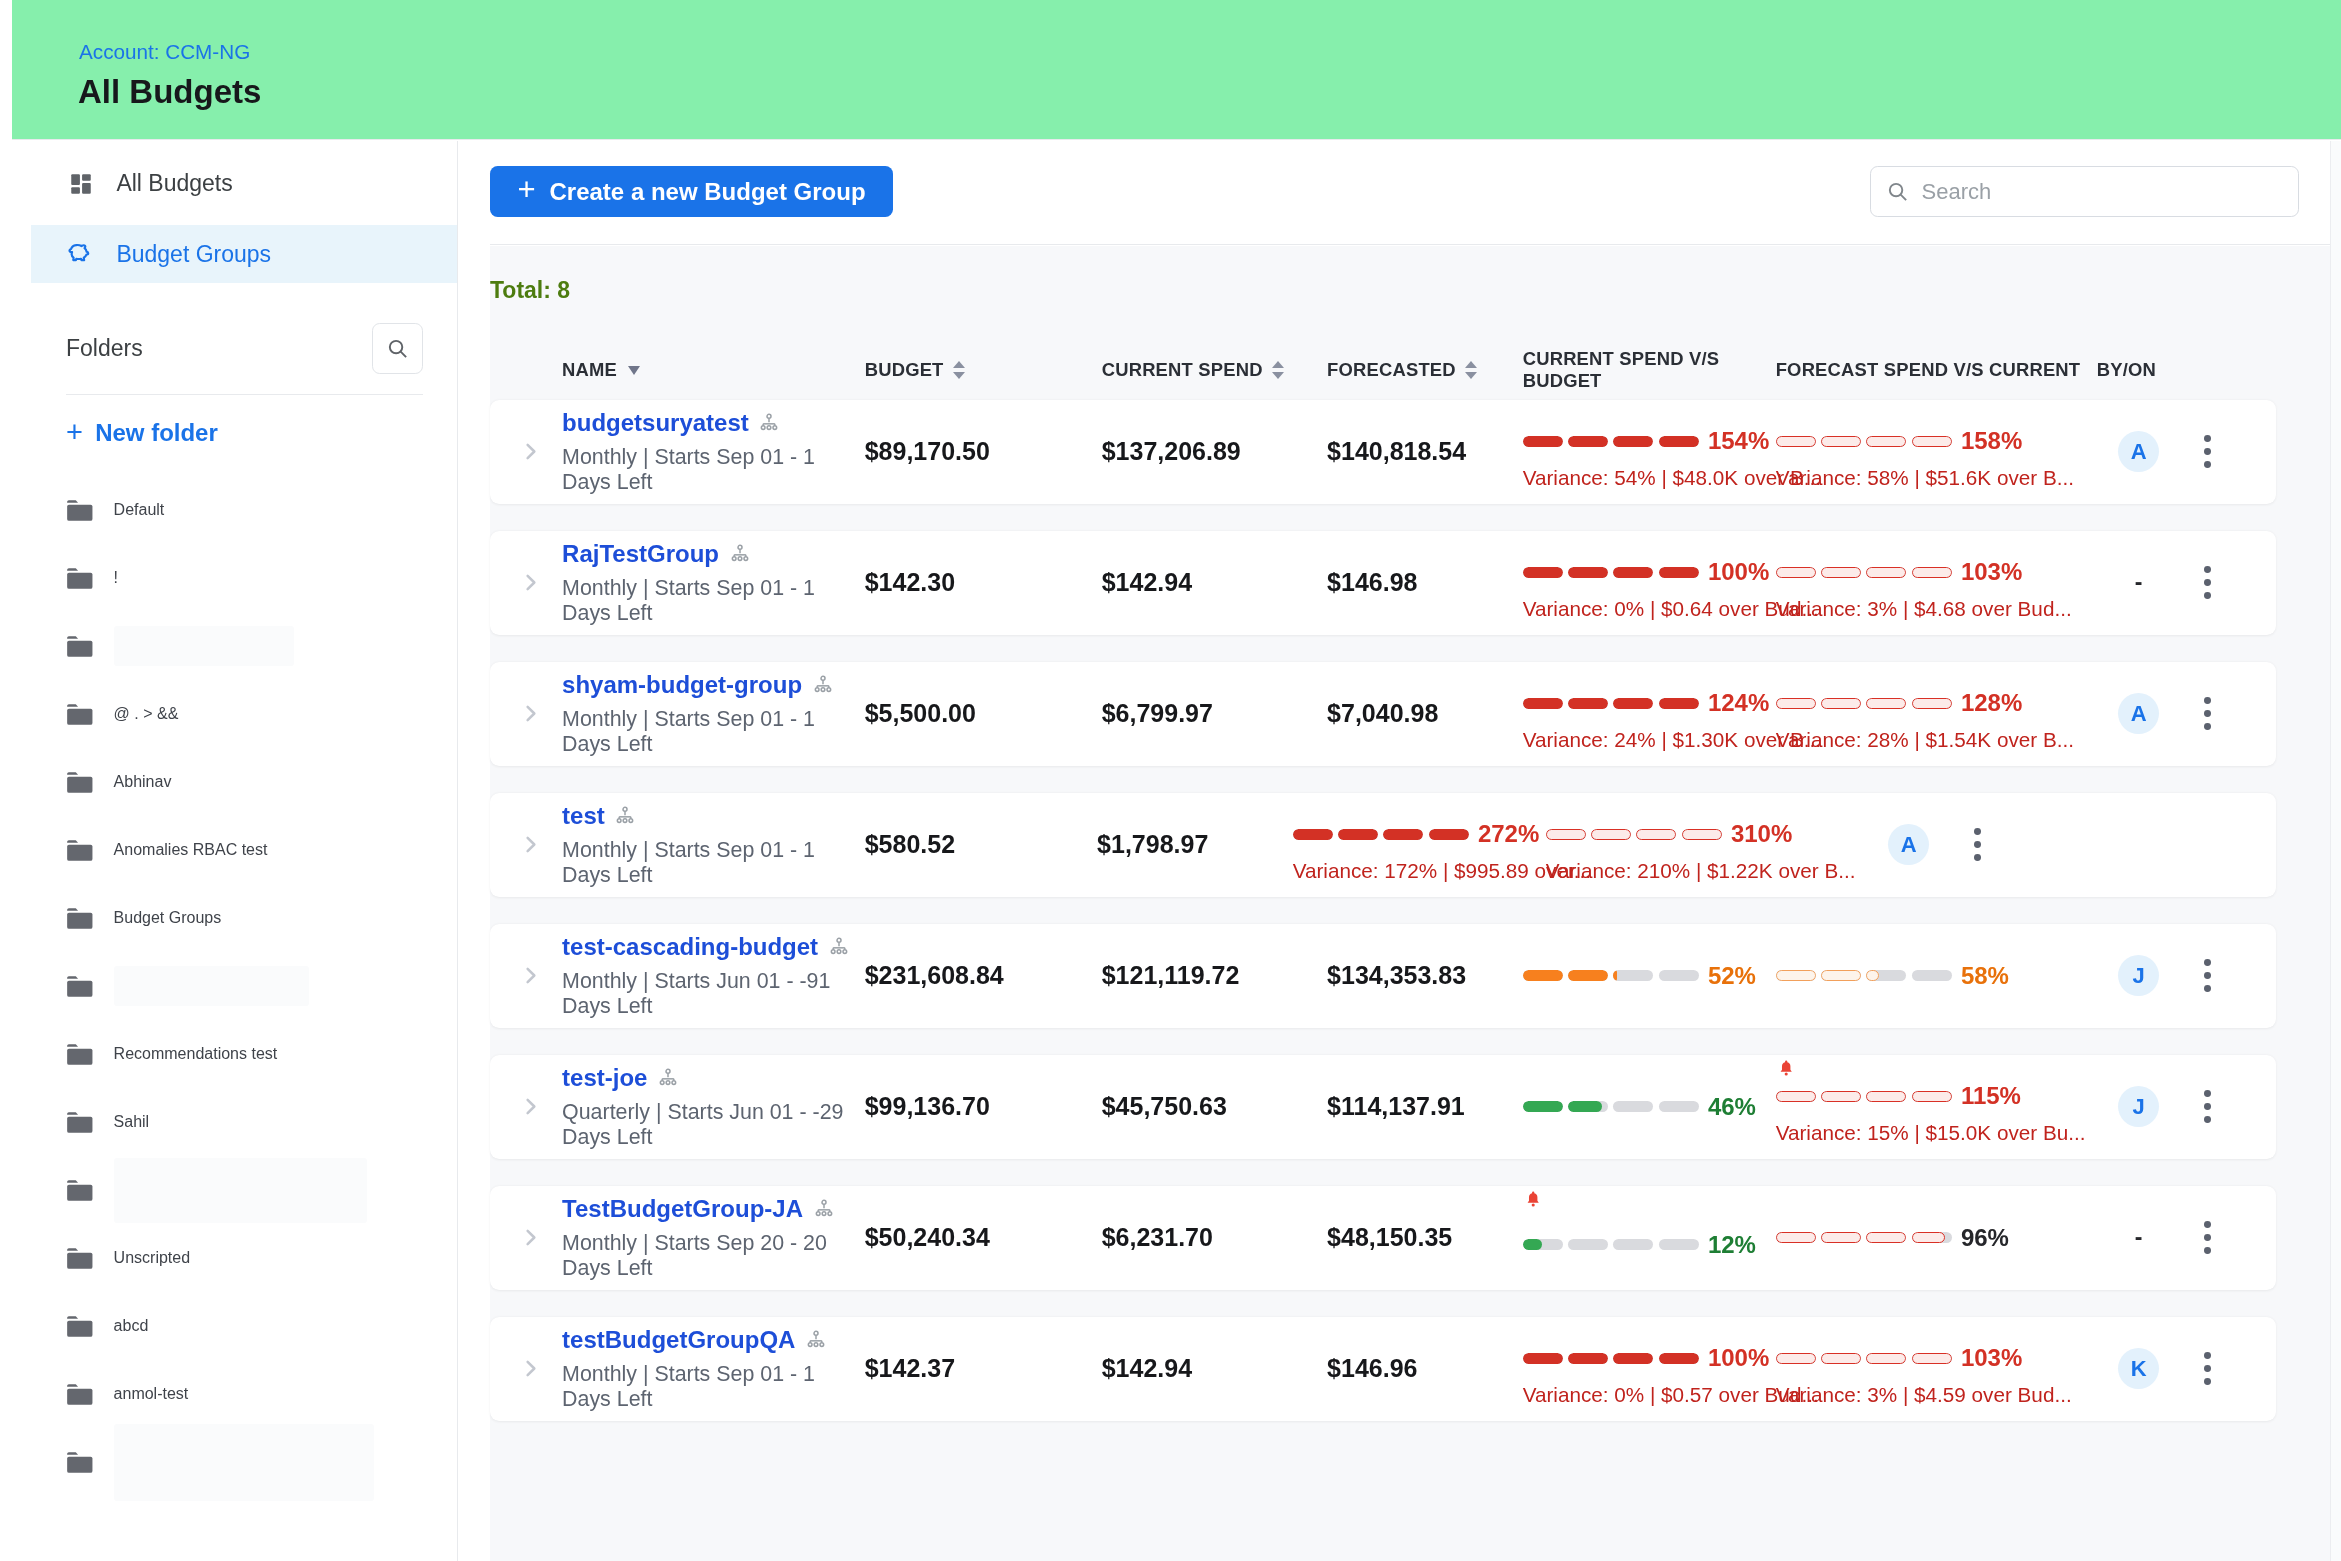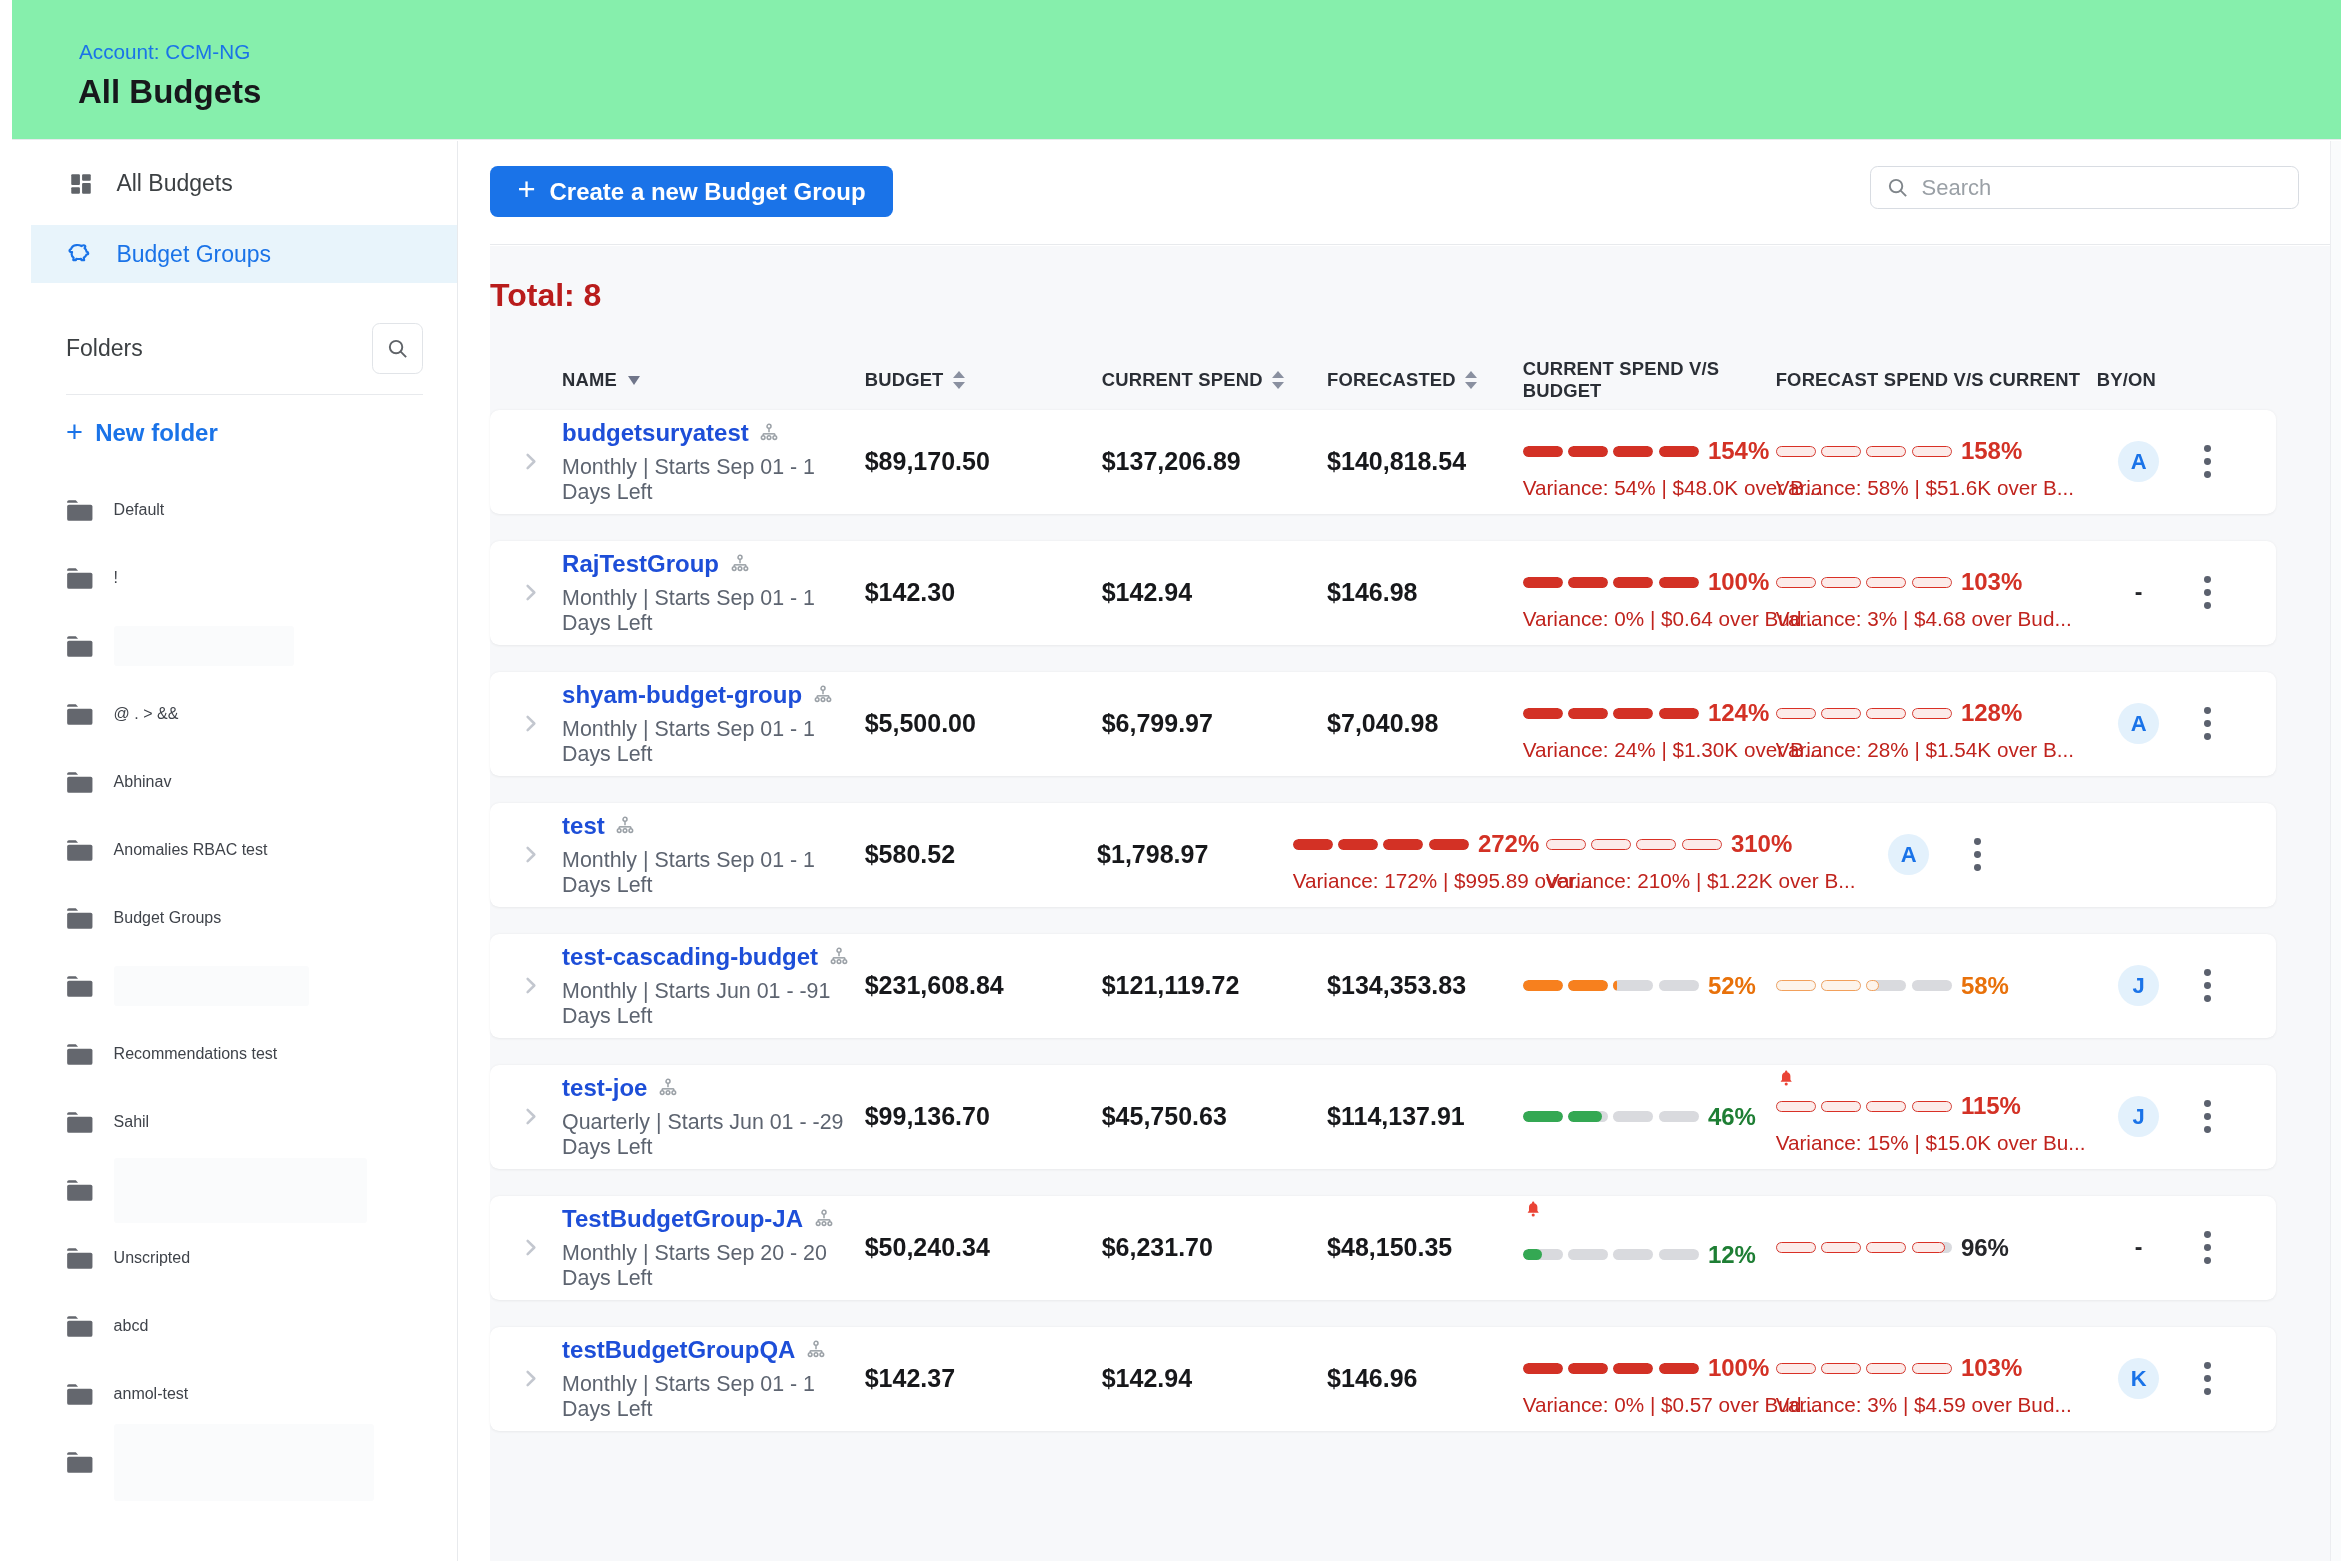--- a/index.html
+++ b/index.html
@@ -35,30 +35,30 @@
   .folder-redact { background:#fafbfc; border-radius:3.1px; }
 
   
   .toolbar { position:absolute; left:490px; top:141px; right:0; height:104px; background:#fff;
              border-bottom:0.8px solid #e8eaed; }
   .create-btn { position:absolute; left:0; top:25px; height:51px; padding:0 27.6px;
                 background:#1a73e8; color:#fff; border:none; border-radius:7.7px;
                 font-size:24px; font-weight:700; display:flex; align-items:center; gap:13.8px;
                 cursor:pointer; font-family:inherit; }
   .create-btn .plus { font-size:31px; font-weight:400; line-height:1; margin-top:-3.1px; }
-  .search-box { position:absolute; right:42px; top:25px; width:429px; height:43px;
+  .search-box { position:absolute; right:42px; top:25px; width:429px; height:51px;
                 border:0.8px solid #d8dce2; border-radius:7.7px; background:#fff;
                 display:flex; align-items:center; padding:0 15.3px; gap:12.2px; }
   .search-box input { border:none; outline:none; font-size:22px; color:#202124; flex:1;
                       font-family:inherit; background:transparent; }
   .search-box input::placeholder { color:#9aa0a6; }
 
   
   .panel { position:absolute; left:490px; top:246px; right:0; bottom:0; background:#f7f8fa; }
-  .total { margin:31px 0 0 0; font-size:32px; font-weight:700; color:#b91c1c; }
+  .total { margin:31px 0 0 0; font-size:23px; font-weight:700; color:#4d7c0f; }
 
   .thead { display:flex; align-items:center; margin-top:47px; padding:0 10.7px; height:38px; }
   .hcell { font-size:18.4px; font-weight:700; color:#2b2f36; letter-spacing:0.2px;
            display:flex; align-items:center; cursor:pointer; }
   .c-exp{width:43px;flex:none;} .c-name{width:321px;flex:none;}
   .c-budget{width:214px;flex:none;} .c-cur{width:230px;flex:none;padding-left:23px;}
   .c-fc{width:214px;flex:none;padding-left:18.4px;} .c-cvb{width:253px;flex:none;}
   .c-fvb{width:321px;flex:none;} .c-byon{width:84px;flex:none;display:flex;justify-content:center;}
   .c-kebab{width:54px;flex:none;display:flex;justify-content:center;}
   .hcell.c-name{padding-left:18.4px;}

